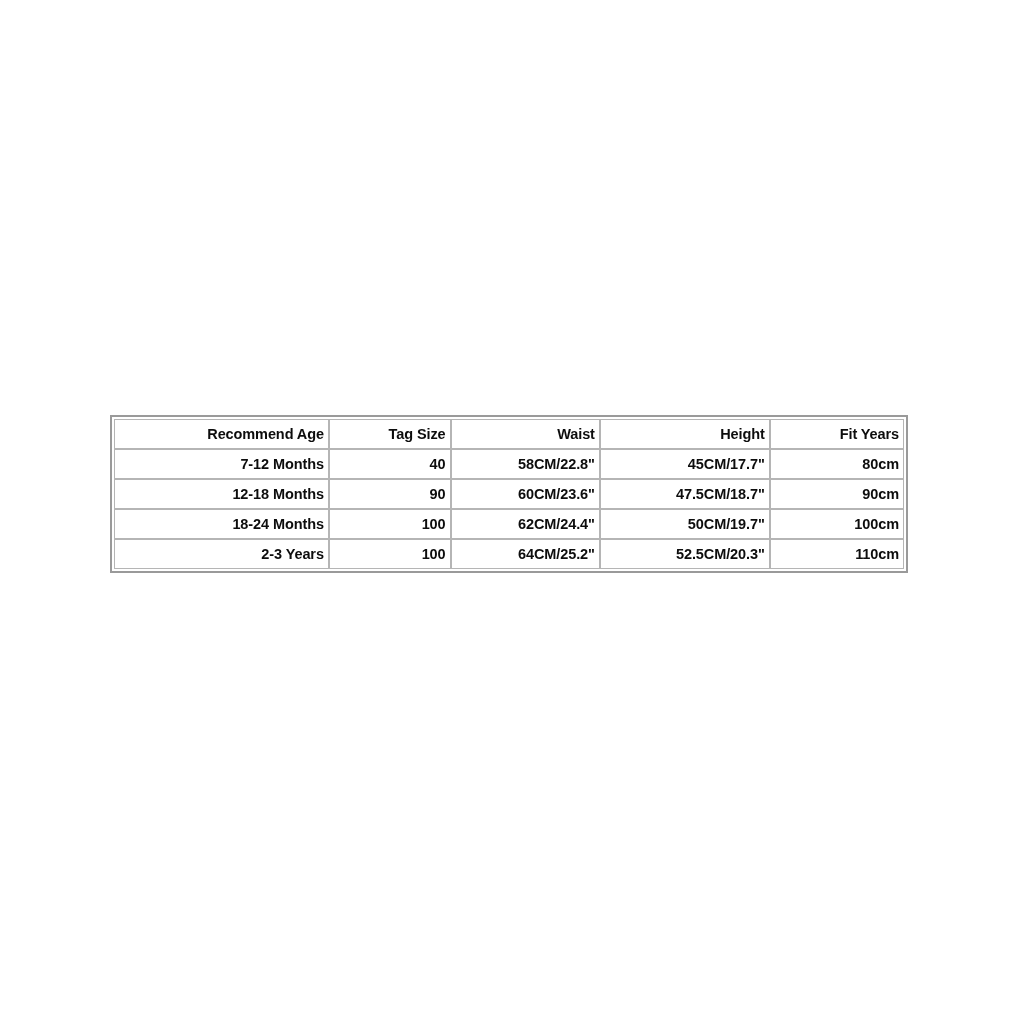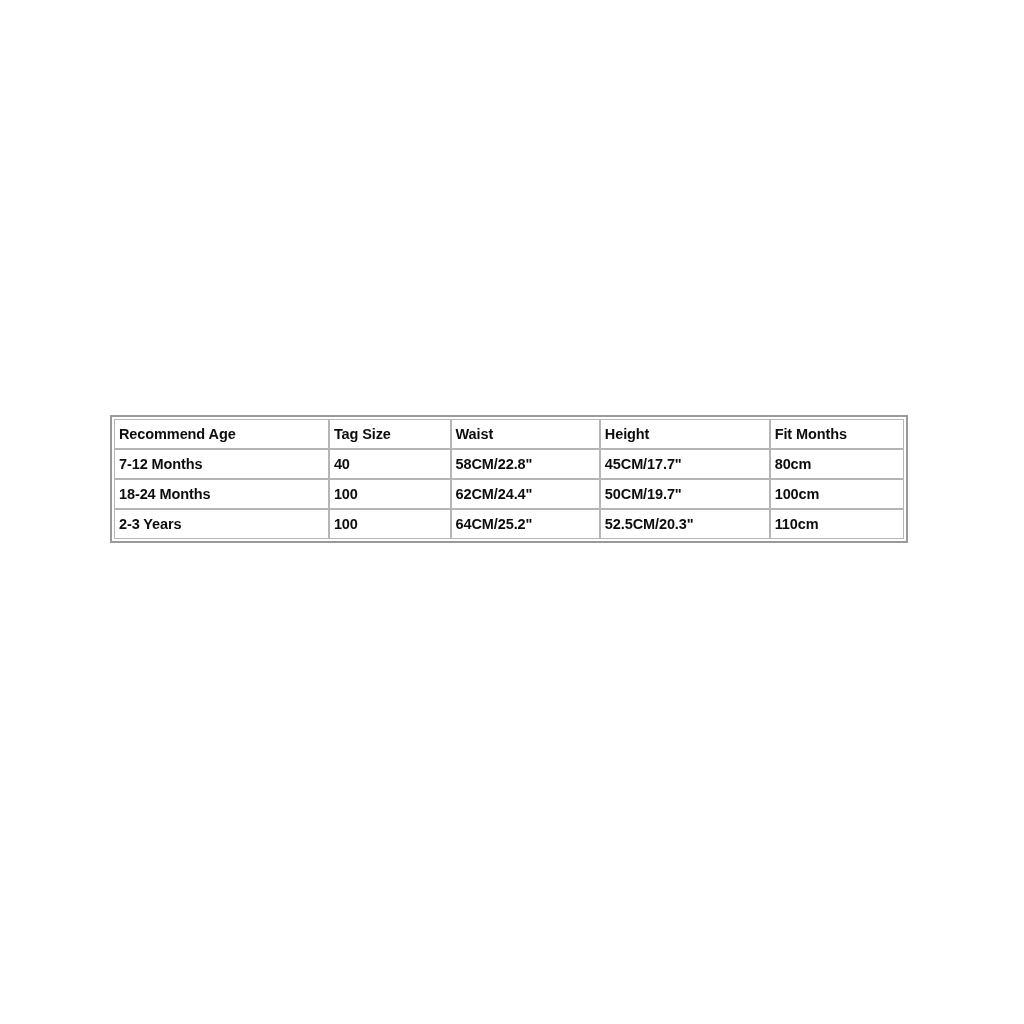--- a/index.html
+++ b/index.html
@@ -33,21 +33,21 @@
     border-collapse: separate;
     border-spacing: 0;
     table-layout: fixed;
   }
 
   table.size-chart td,
   table.size-chart th {
     border: 1px solid #b5b5b5;
     height: 28px;
     padding: 0 4px;
-    text-align: left;
+    text-align: right;
     vertical-align: middle;
     font-size: 14.5px;
     font-weight: bold;
     color: #0d0d0d;
     letter-spacing: -0.1px;
     white-space: nowrap;
     overflow: hidden;
     background: #ffffff;
   }
 
@@ -73,30 +73,37 @@
         <col class="c2">
         <col class="c3">
         <col class="c4">
     </colgroup>
     <thead>
       <tr>
         <th>Recommend Age</th>
         <th>Tag Size</th>
         <th>Waist</th>
         <th>Height</th>
-        <th>Fit Months</th>
+        <th>Fit Years</th>
       </tr>
     </thead>
     <tbody>
       <tr>
         <td>7-12 Months</td>
         <td>40</td>
         <td>58CM/22.8"</td>
         <td>45CM/17.7"</td>
         <td>80cm</td>
+      </tr>
+      <tr>
+        <td>12-18 Months</td>
+        <td>90</td>
+        <td>60CM/23.6"</td>
+        <td>47.5CM/18.7"</td>
+        <td>90cm</td>
       </tr>
       <tr>
         <td>18-24 Months</td>
         <td>100</td>
         <td>62CM/24.4"</td>
         <td>50CM/19.7"</td>
         <td>100cm</td>
       </tr>
       <tr>
         <td>2-3 Years</td>

